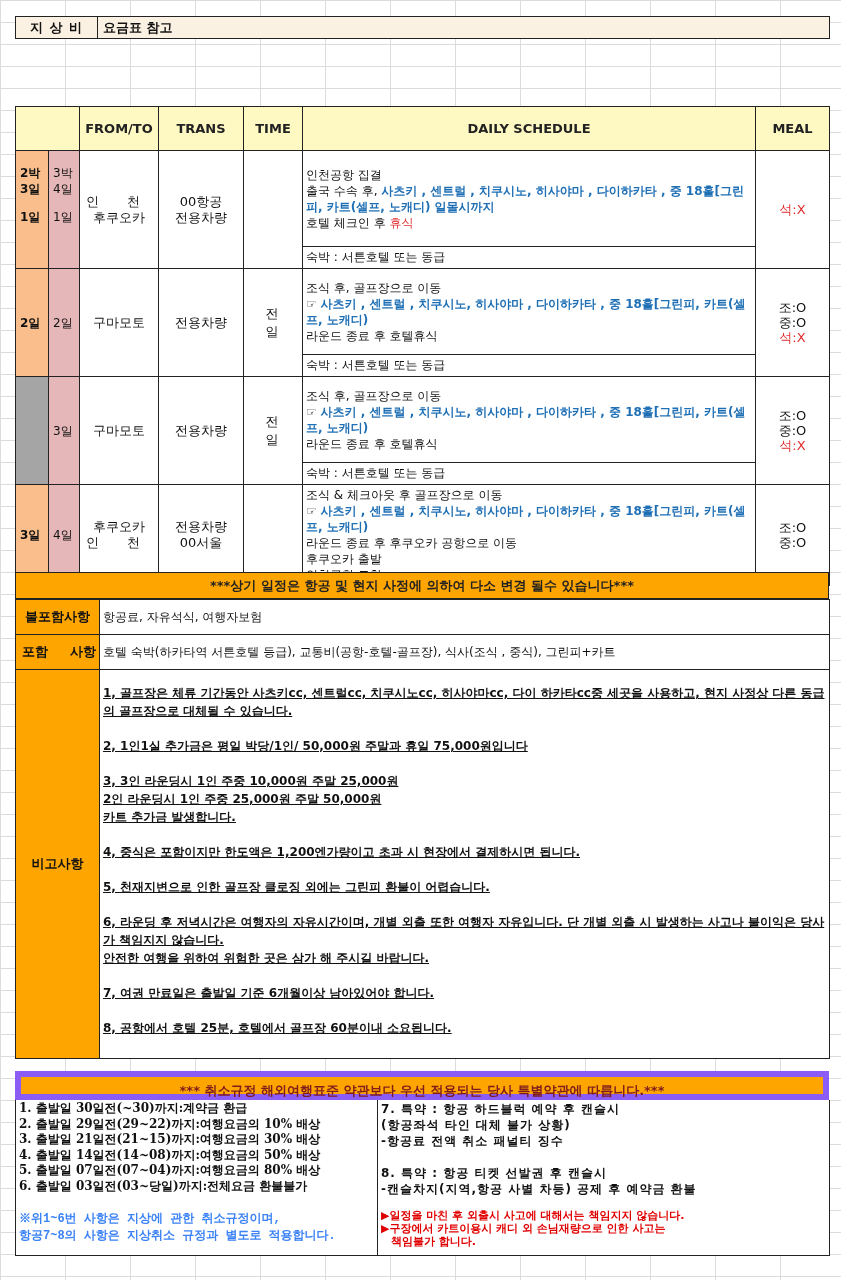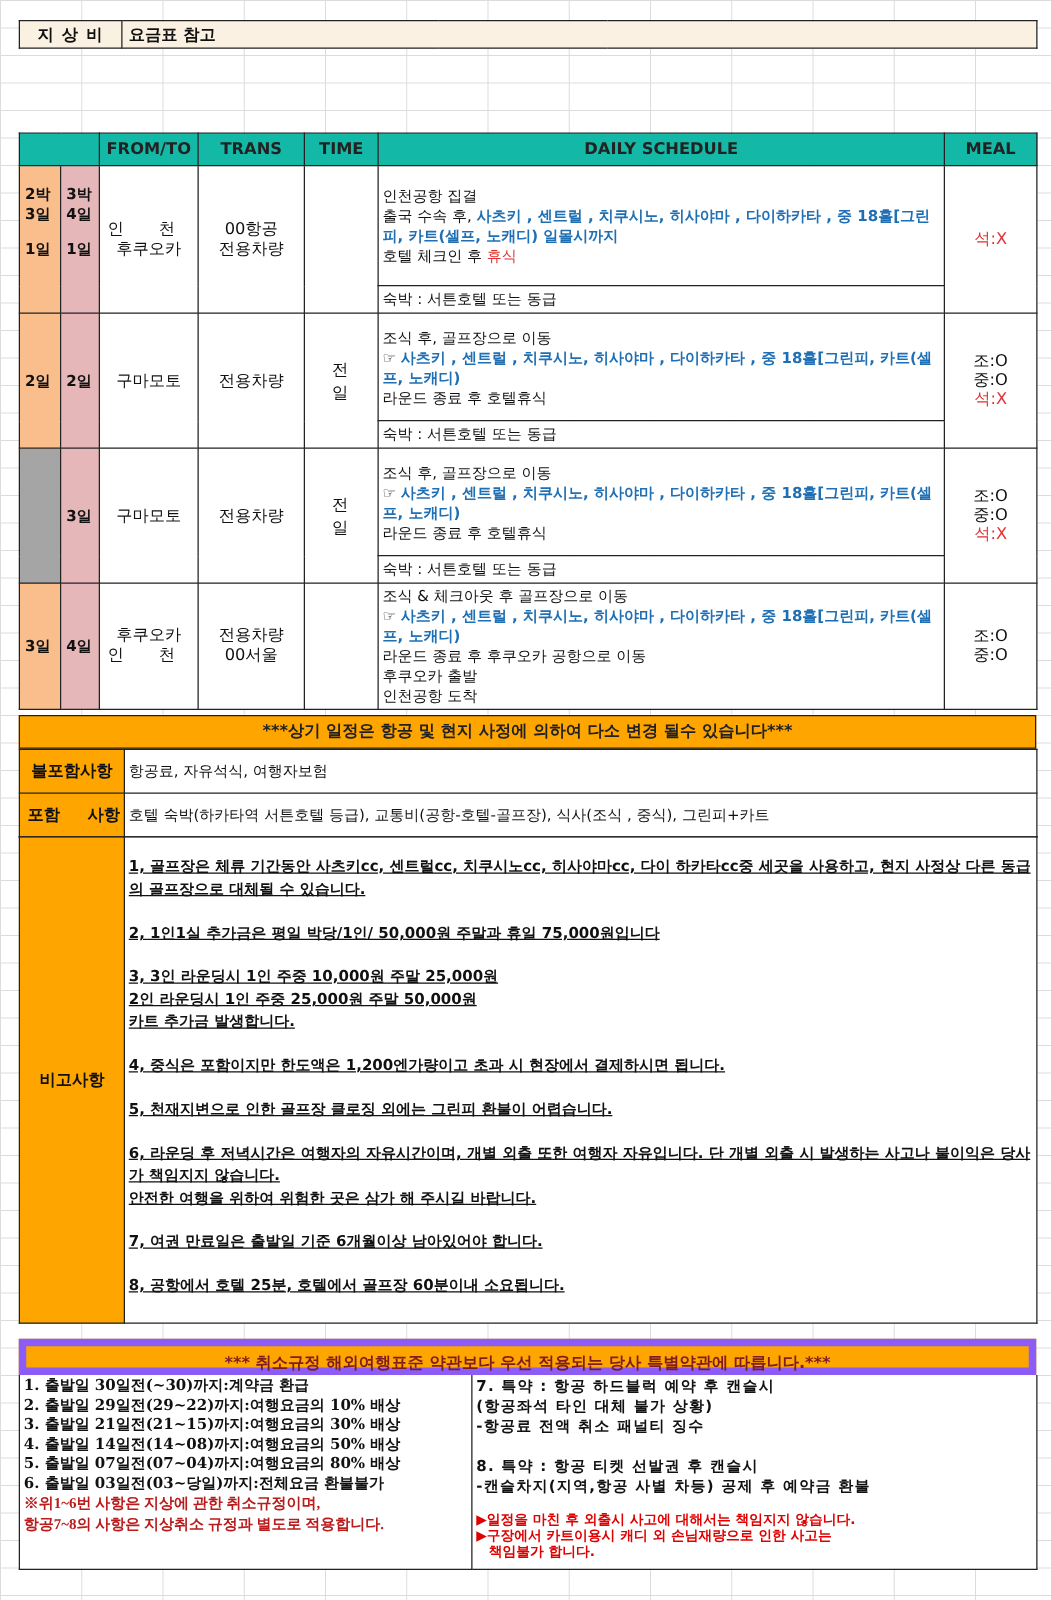--- a/index.html
+++ b/index.html
@@ -21,24 +21,24 @@
 
   
   #info { left: 15px; top: 16px; width: 814px; }
   #info td { height: 22px; background: #fbf1e2; padding: 0 5px; font-size: 12px; }
   #info td.lbl { font-weight: bold; text-align: center; letter-spacing: 1px; font-size: 13px; }
   #info td.lbl.spread { text-align: justify; text-align-last: justify; padding: 0 14px; }
   #info td.val-bold { font-weight: bold; font-size: 13px; }
 
   
   #sched { left: 15px; top: 106px; width: 814px; }
-  #sched th { background: #14b8a6; height: 26px; font-weight: bold; font-size: 13px; color: #222; }
+  #sched th { background: #fef9c3; height: 44px; font-weight: bold; font-size: 13px; color: #222; }
   #sched td { background: #fff; text-align: center; vertical-align: middle; font-size: 13px; }
   #sched td.nights { background: #f9be8b; font-weight: bold; font-size: 12px; text-align: left; padding-left: 4px; line-height: 16px; }
-  #sched td.nights2 { background: #e5b7b8; font-weight: bold; font-size: 12px; text-align: left; padding-left: 4px; line-height: 16px; }
+  #sched td.nights2 { background: #e5b7b8; font-weight: normal; font-size: 12px; text-align: left; padding-left: 4px; line-height: 16px; }
   #sched td.grey { background: #a5a5a5; }
   #sched td.desc { text-align: left; padding: 2px 3px; font-size: 12px; line-height: 16px; vertical-align: middle; }
   #sched td.hotel { text-align: left; padding: 0 3px; height: 22px; font-size: 12px; }
   .blue { color: #1f6fb5; font-weight: bold; }
   .red { color: #e03030; }
   .meal { line-height: 15px; font-size: 12px; }
   .spaced { letter-spacing: 12px; }
 
   #notice { left: 15px; top: 572px; width: 814px; height: 27px; background: #fea500; border: 1px solid #222; text-align: center; line-height: 26px; font-weight: bold; font-size: 13px; color: #222; }
 
@@ -50,21 +50,21 @@
   #remarks { left: 15px; top: 669px; width: 814px; }
   #remarks td { background: #fff; vertical-align: top; }
   #remarks td.lbl { background: #fea500; width: 84px; font-weight: bold; font-size: 13px; text-align: center; vertical-align: middle; height: 389px; }
   #remarks .body { padding: 14px 4px 0 3px; font-size: 12px; font-weight: bold; line-height: 18px; }
   #remarks .body p { margin-bottom: 17px; text-decoration: underline; }
 
   #cancel-head { left: 15px; top: 1071px; width: 814px; height: 29px; background: #fea500; border: 6px solid #8b5cf6; text-align: center; line-height: 28px; font-weight: bold; font-size: 13px; color: #7f1d1d; }
   #cancel { left: 15px; top: 1100px; width: 814px; }
   #cancel td { vertical-align: top; background: #fff; height: 155px; border-top: none; }
   .cl { font-family: "DejaVu Serif", "Liberation Serif", serif; font-weight: bold; font-size: 12px; line-height: 15.5px; padding: 1px 3px; }
-  .cl .note { color: #b91c1c; font-family: Liberation Serif, serif; line-height: 17px; }
+  .cl .note { color: #3b82f6; font-family: Liberation Mono, monospace; margin-top: 17px; line-height: 17px; }
   .cr { font-weight: bold; font-size: 12px; line-height: 16px; padding: 1px 3px; letter-spacing: 1px; }
   .cr .gap { height: 16px; }
   .cr .red-note { color: #e00000; font-size: 11px; line-height: 13px; letter-spacing: 0; margin-top: 12px; }
 </style>
 </head>
 <body>
 
 <table id="info" class="abs">
   <colgroup>
       <col style="width:82px">

